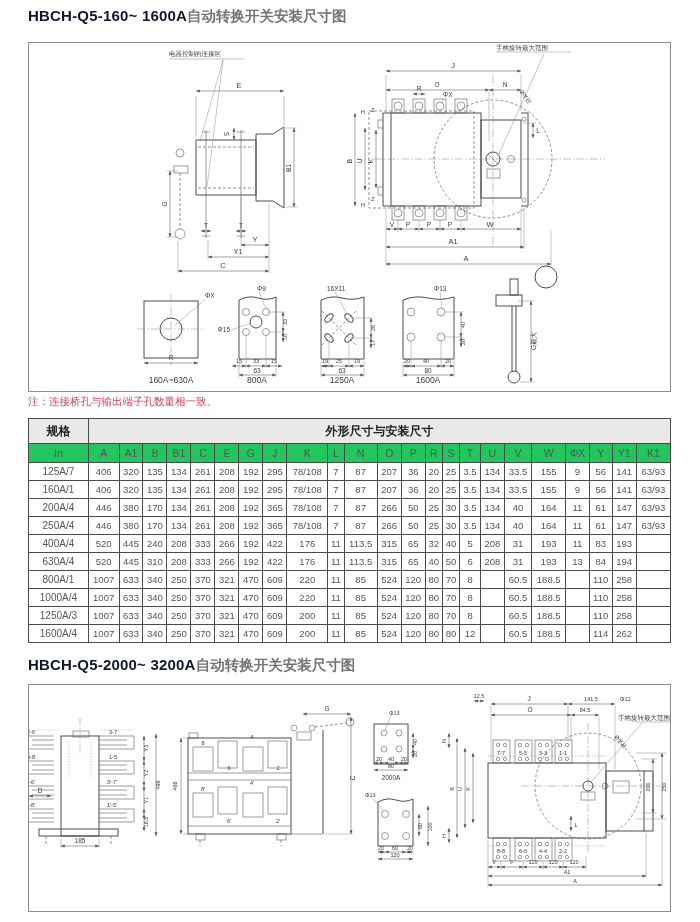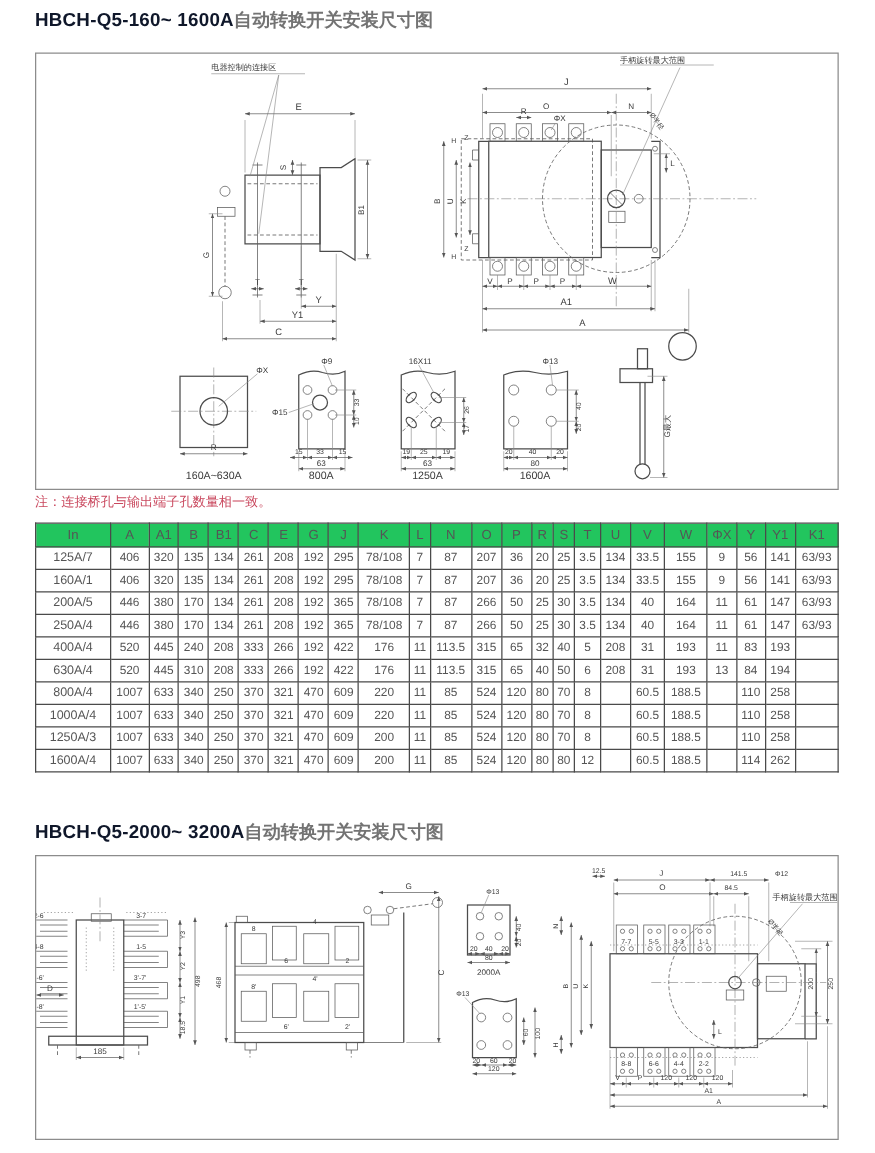--- a/index.html
+++ b/index.html
@@ -298,20 +298,24 @@
     <line class="dim" x1="530" y1="300" x2="530" y2="381"></line>
     <text class="t6" transform="rotate(-90 535 340)" x="535" y="340">G最大</text>
   </g>
 </svg>
 </div>
 
 <div class="note">注：连接桥孔与输出端子孔数量相一致。</div>
 
 <table class="spec">
   <thead>
+    <tr class="h1">
+      <th>规格</th>
+      <th colspan="23">外形尺寸与安装尺寸</th>
+    </tr>
     <tr class="h2">
         <th>In</th>
         <th>A</th>
         <th>A1</th>
         <th>B</th>
         <th>B1</th>
         <th>C</th>
         <th>E</th>
         <th>G</th>
         <th>J</th>
@@ -379,21 +383,21 @@
         <td>3.5</td>
         <td>134</td>
         <td>33.5</td>
         <td>155</td>
         <td>9</td>
         <td>56</td>
         <td>141</td>
         <td>63/93</td>
       </tr>
       <tr>
-        <td>200A/5</td>
+        <td>200A/4</td>
         <td>446</td>
         <td>380</td>
         <td>170</td>
         <td>134</td>
         <td>261</td>
         <td>208</td>
         <td>192</td>
         <td>365</td>
         <td>78/108</td>
         <td>7</td>
@@ -483,21 +487,21 @@
         <td>6</td>
         <td>208</td>
         <td>31</td>
         <td>193</td>
         <td>13</td>
         <td>84</td>
         <td>194</td>
         <td></td>
       </tr>
       <tr>
-        <td>800A/4</td>
+        <td>800A/1</td>
         <td>1007</td>
         <td>633</td>
         <td>340</td>
         <td>250</td>
         <td>370</td>
         <td>321</td>
         <td>470</td>
         <td>609</td>
         <td>220</td>
         <td>11</td>

